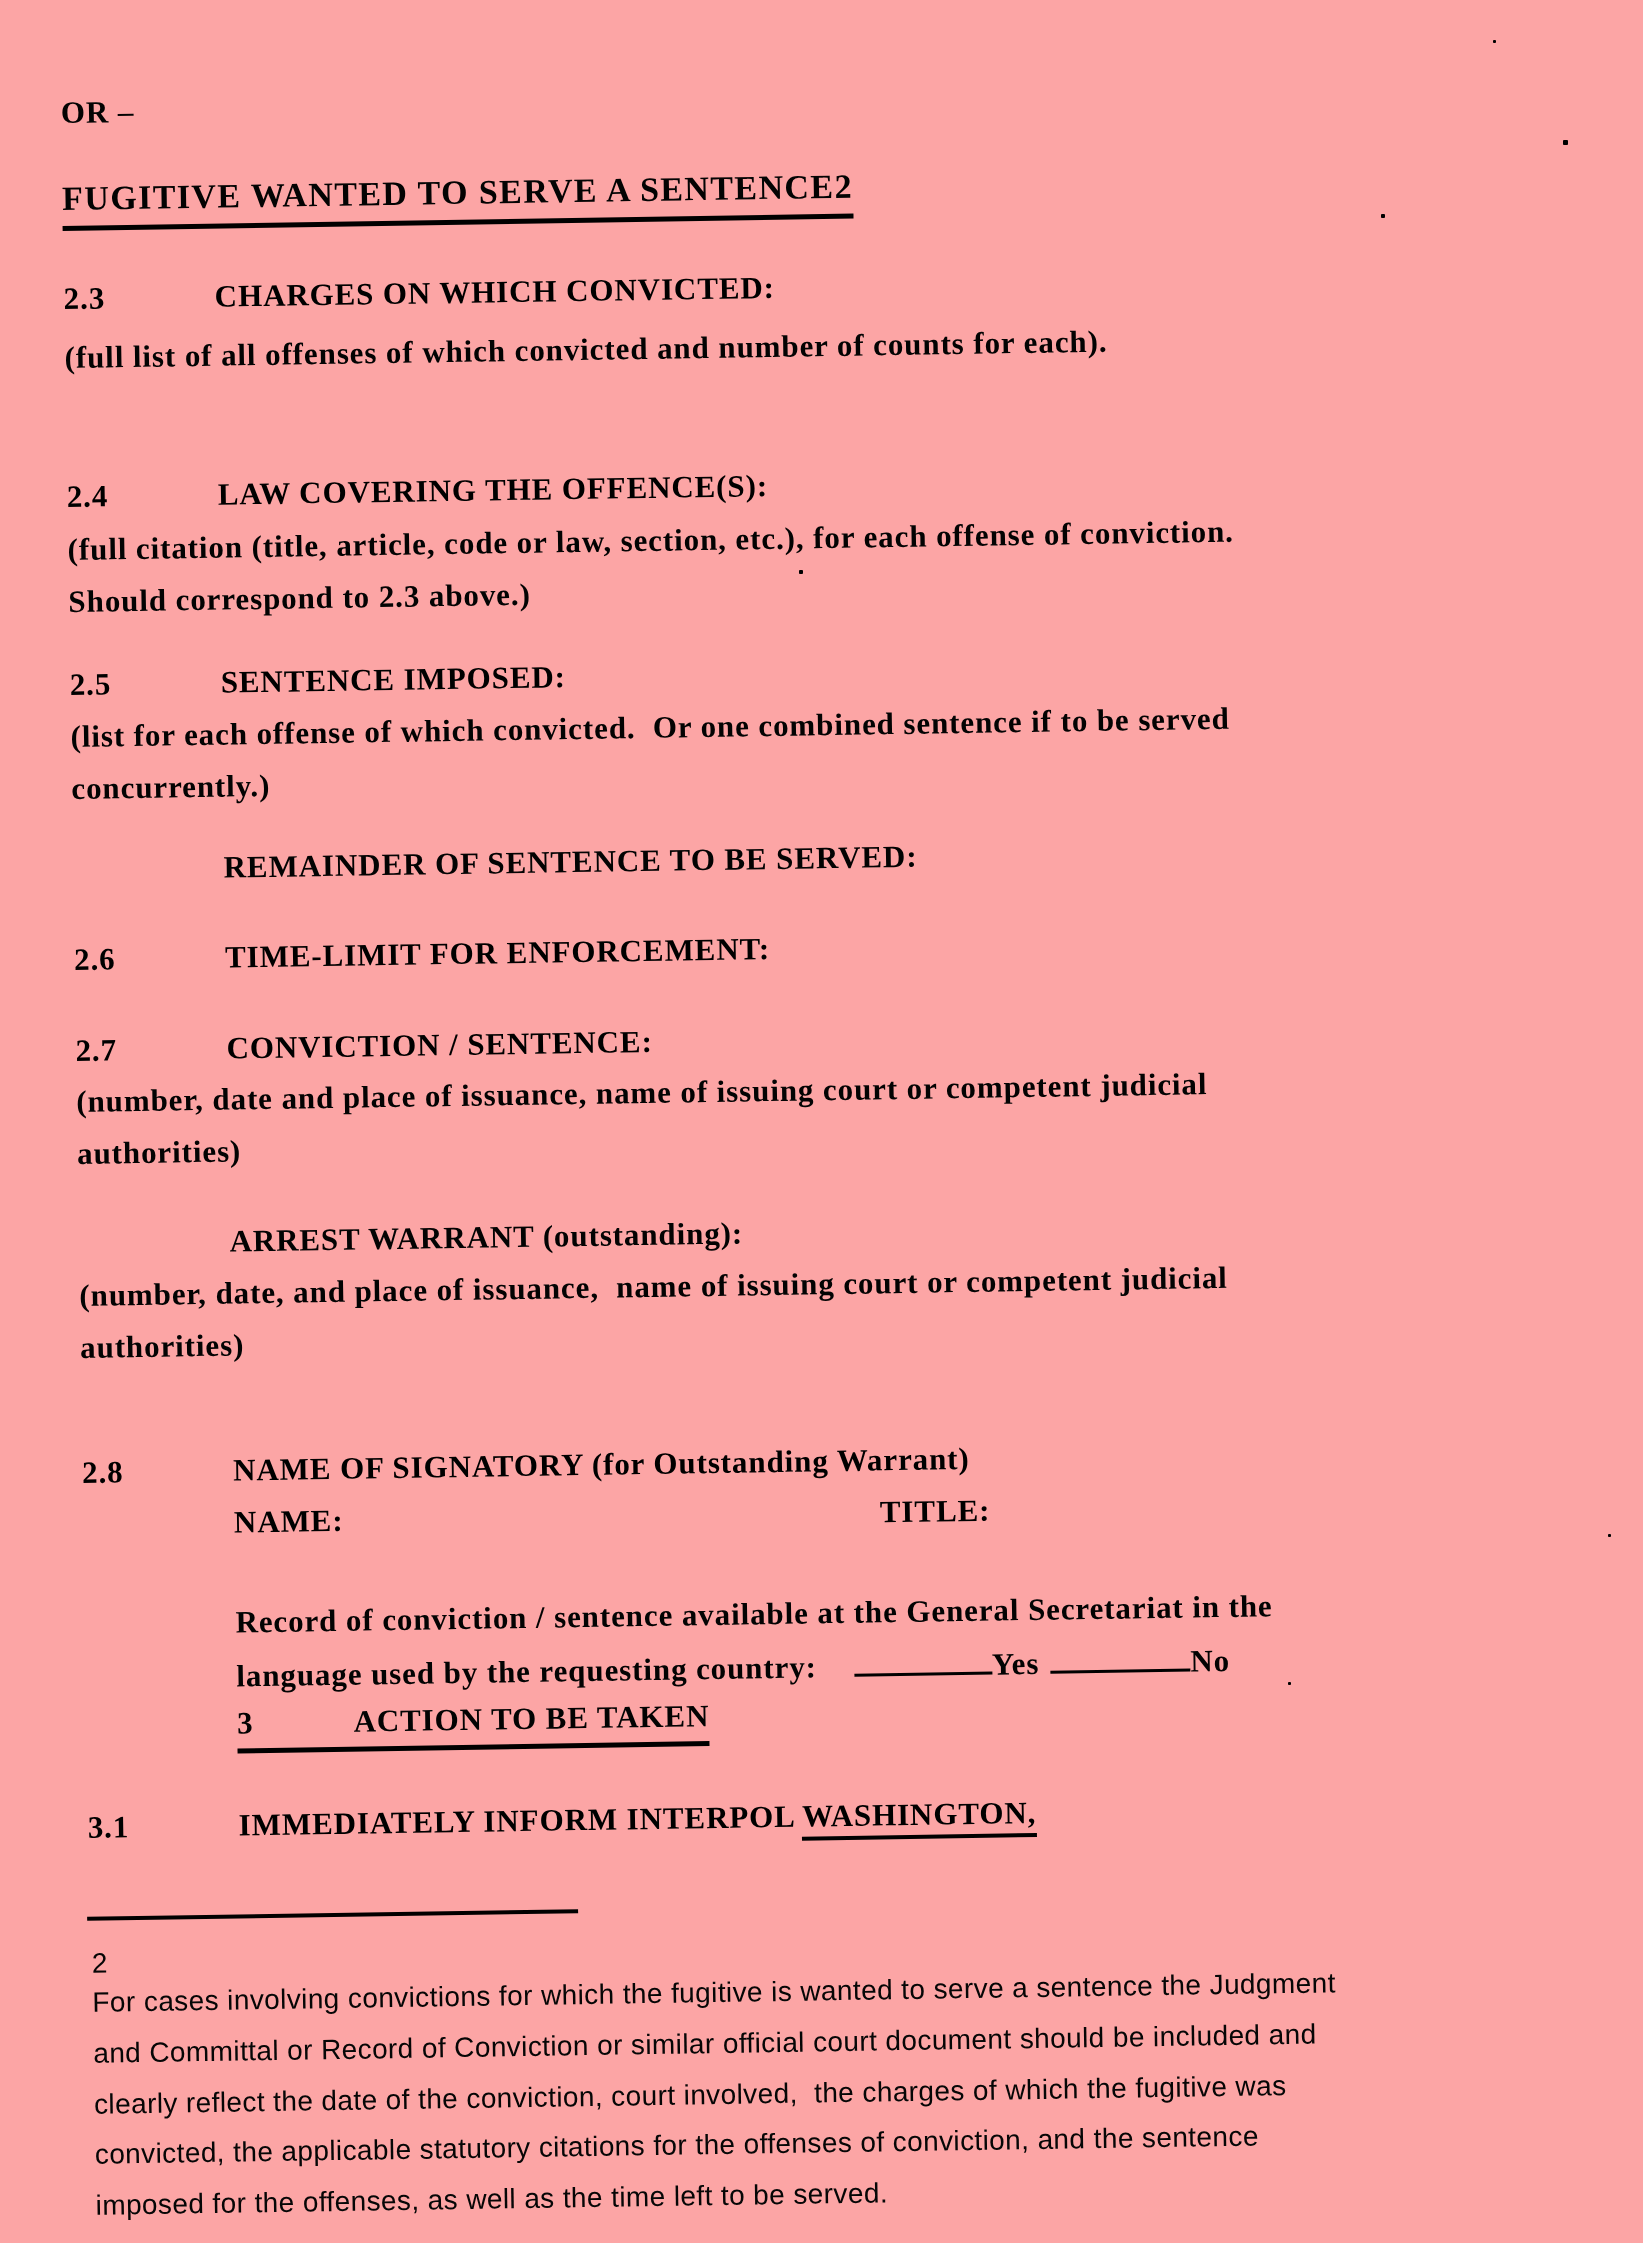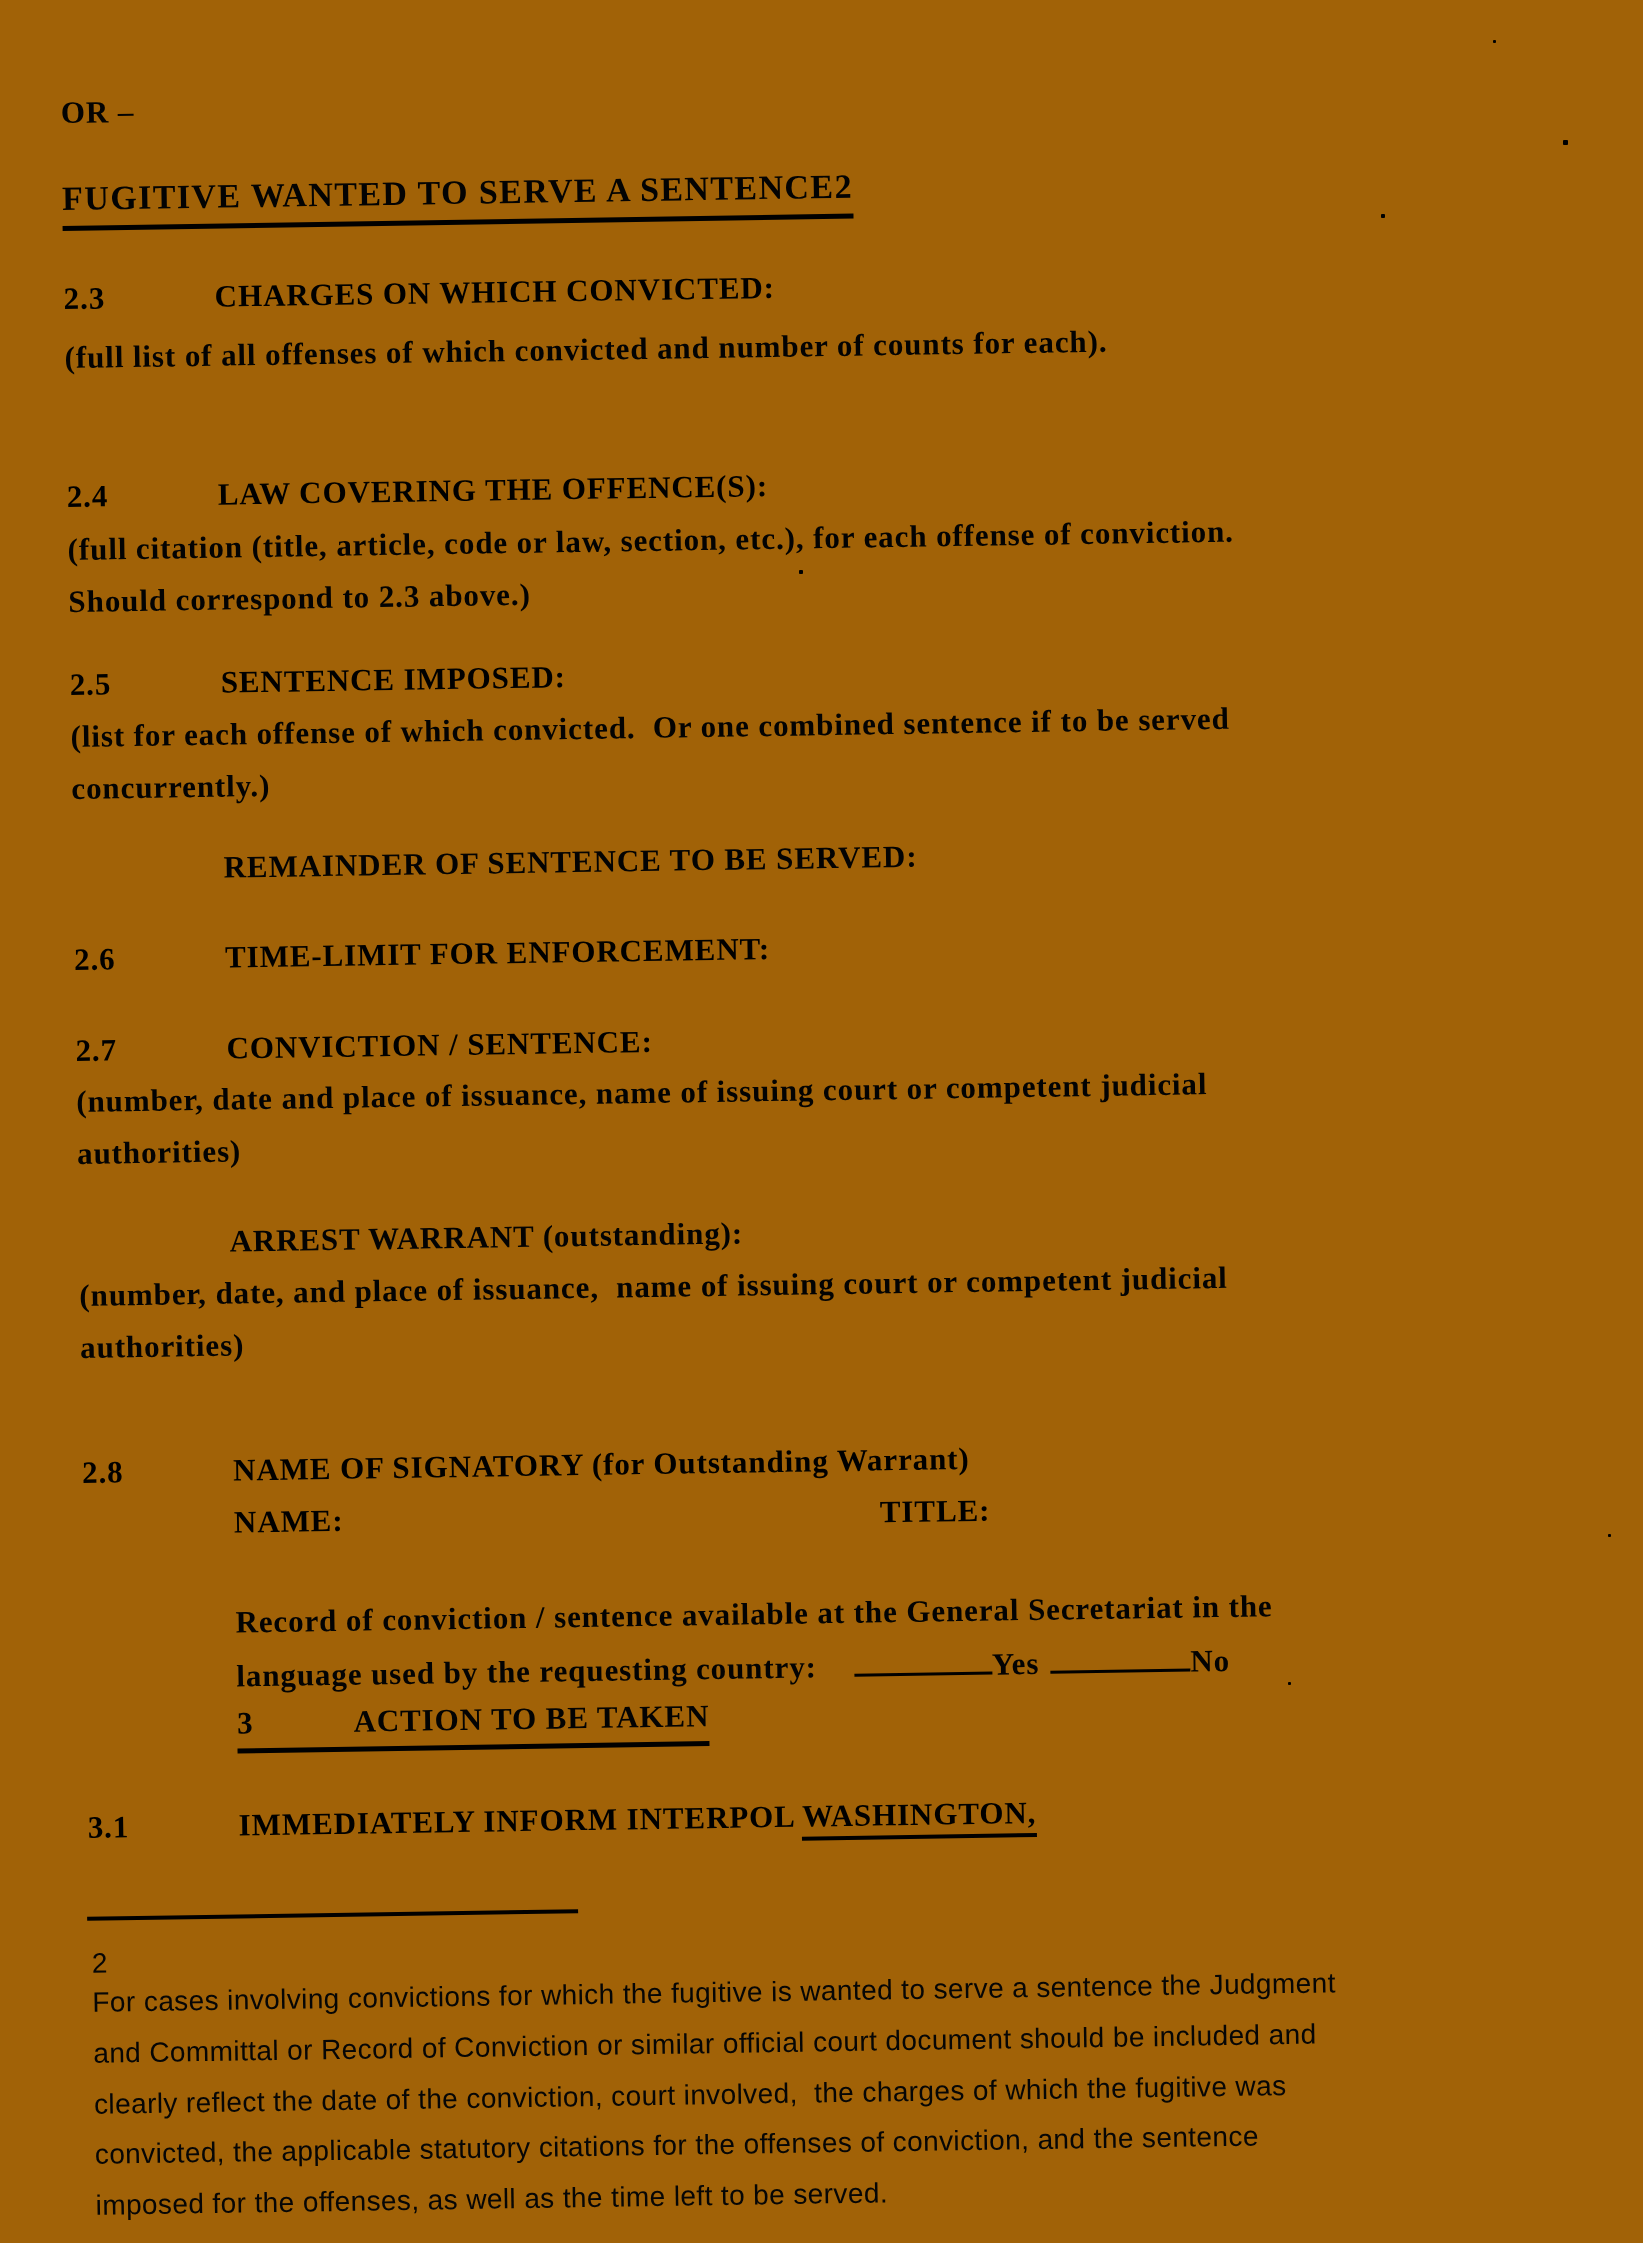--- a/index.html
+++ b/index.html
@@ -1,19 +1,19 @@
 <!DOCTYPE html>
 <html style="font-size:14.8px"><head>
 <meta charset="utf-8">
 <style>
   html,body{margin:0;padding:0;background:#e8e8e8;}
   .sheet{
     position:relative;
     width:1644px;height:2244px;
-    background:#a16207;
+    background:#fca5a5;
     overflow:hidden;
     margin:0 auto;
     font-family:"Liberation Serif", serif;
     color:#000;
   }
   
   .content{
     position:absolute;inset:0;
     transform:rotate(-0.9deg);
     transform-origin:0 0;

